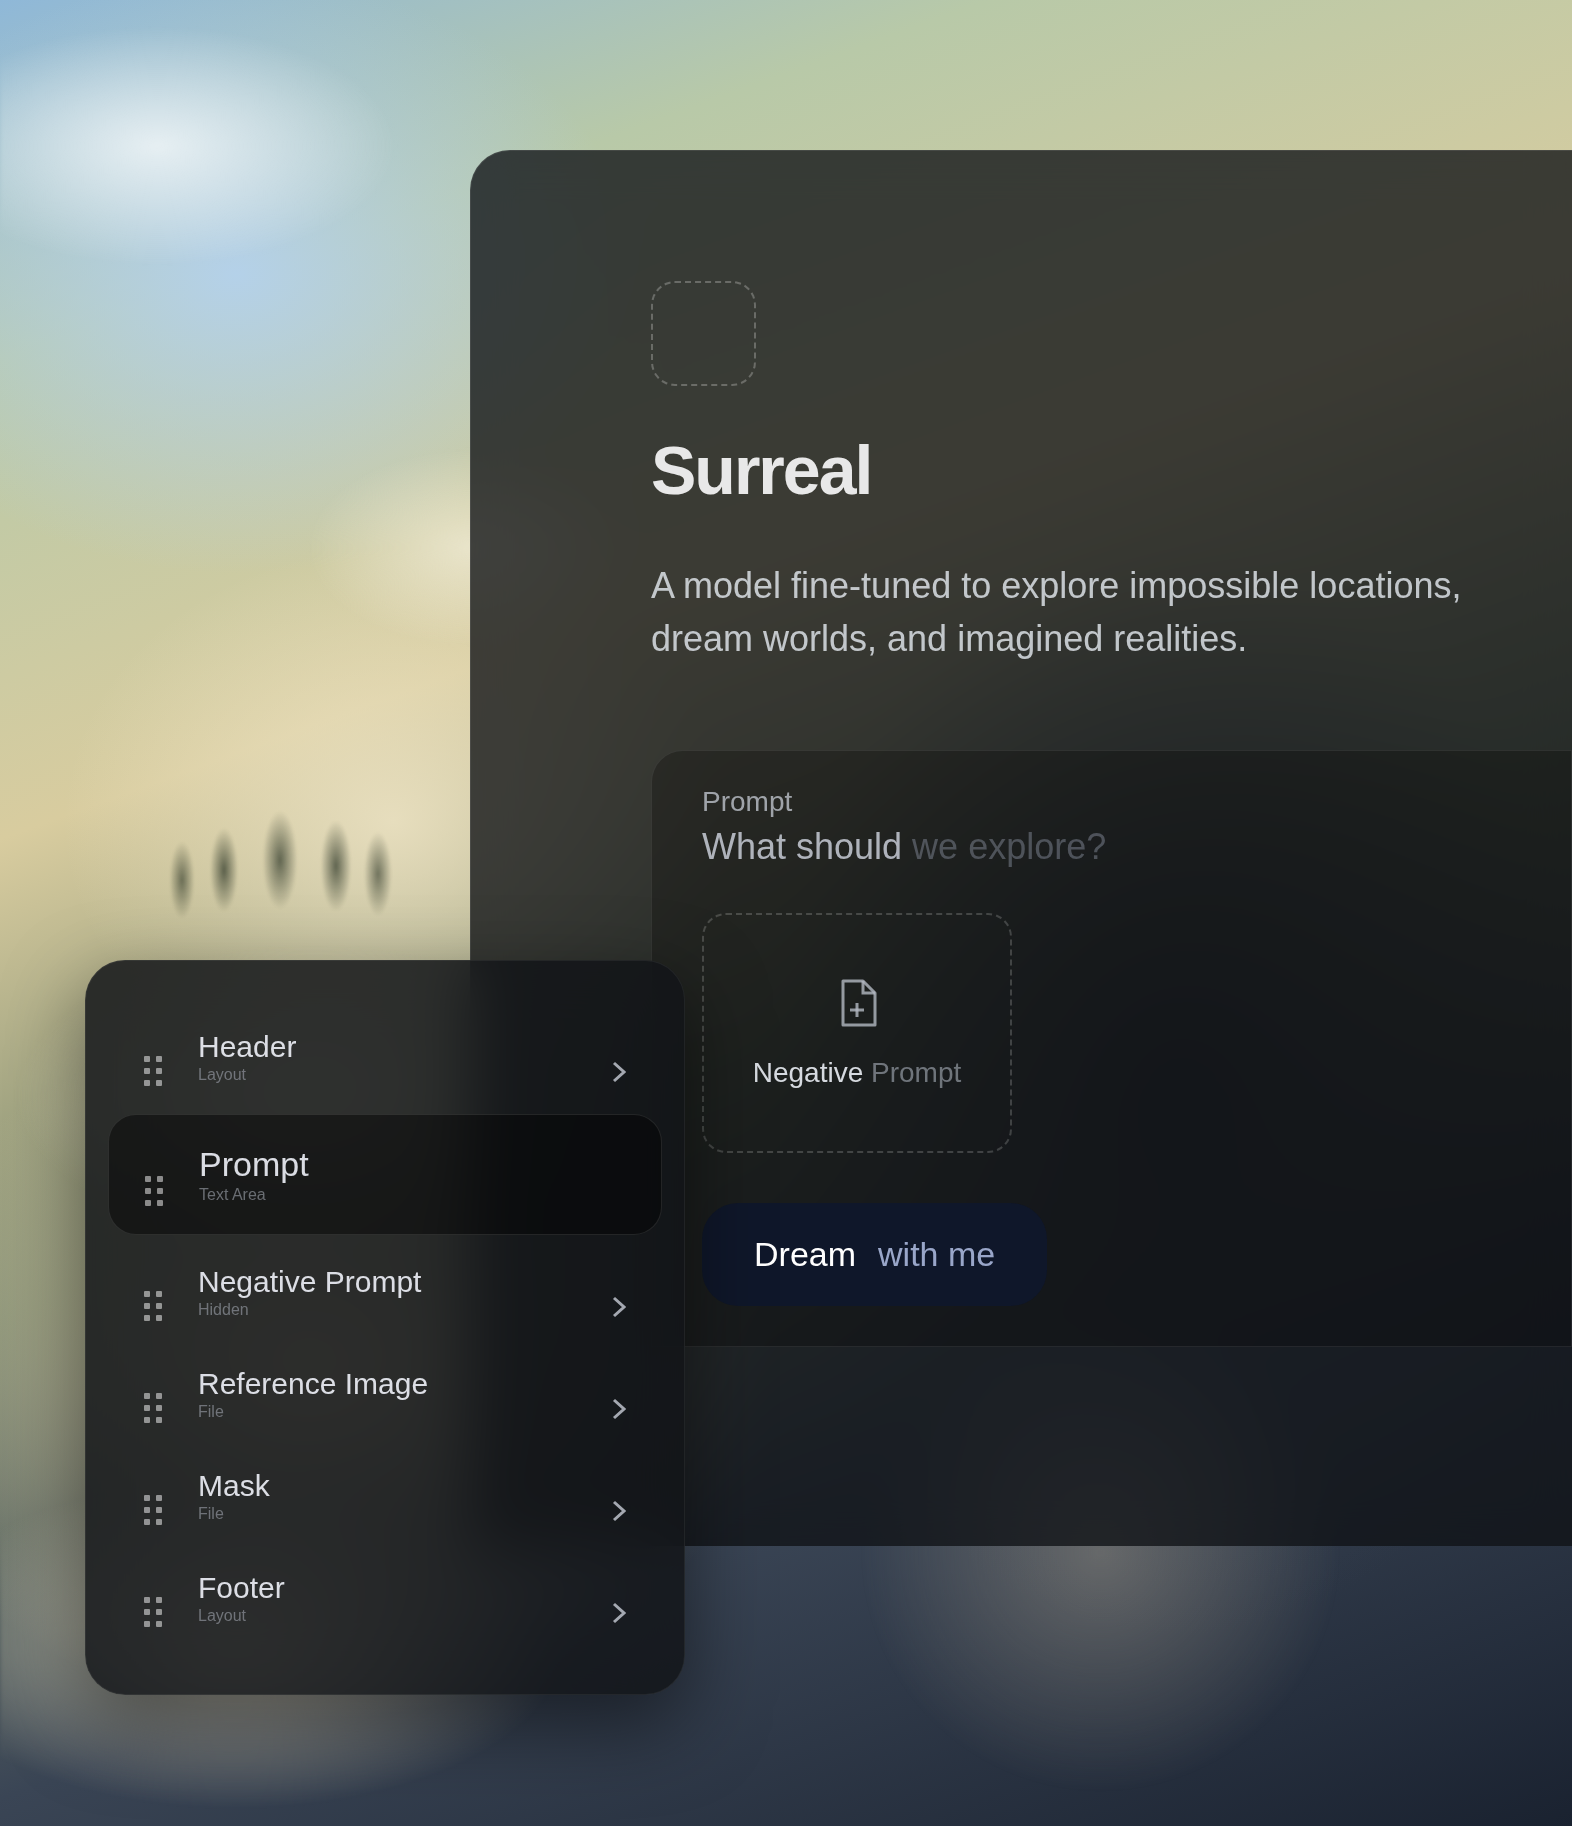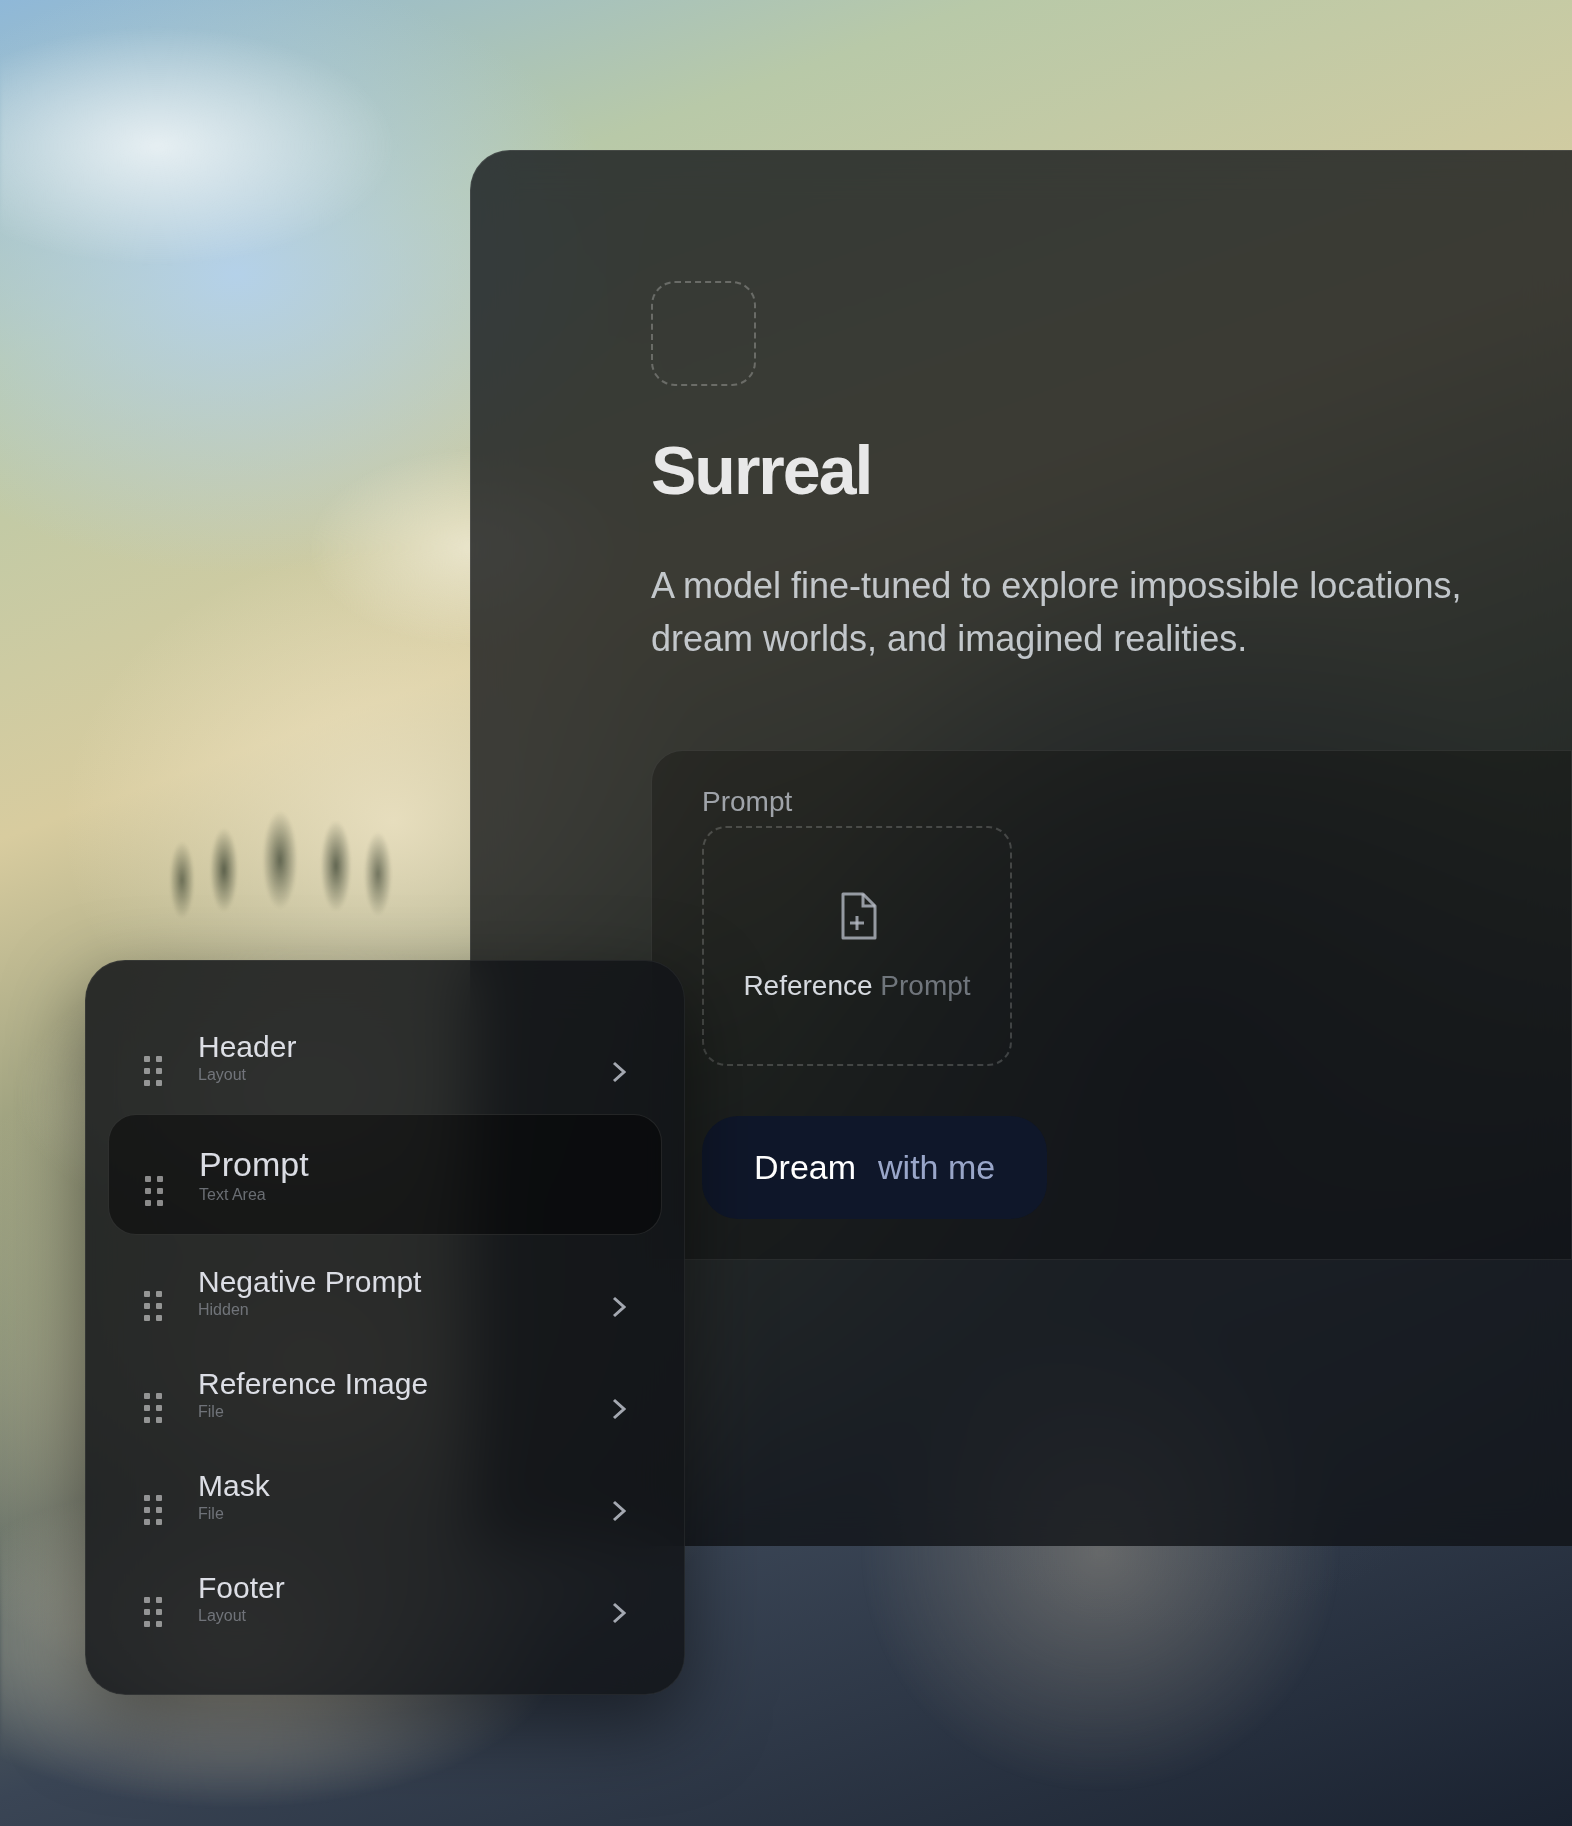--- a/index.html
+++ b/index.html
@@ -262,32 +262,35 @@
   <div class="icon-placeholder"></div>
 
   <h1 class="title">
     <span class="line1">Surreal</span>
   </h1>
 
   <p class="description">A model fine-tuned to explore impossible locations, dream worlds, and imagined realities.</p>
 
   <div class="prompt-section">
     <div class="prompt-label">Prompt</div>
+    <div class="prompt-input">
+      <span class="bright">What should</span><span class="dim"> we explore?</span>
+    </div>
     
     <div class="reference-box">
       <div class="file-icon">
         <svg viewBox="0 0 44 52" fill="none" stroke="rgba(180,185,195,0.8)" stroke-width="3">
           <path d="M8 4 L28 4 L40 16 L40 48 L8 48 Z" stroke-linejoin="round"></path>
           <path d="M28 4 L28 16 L40 16"></path>
           <line x1="22" y1="26" x2="22" y2="40"></line>
           <line x1="15" y1="33" x2="29" y2="33"></line>
         </svg>
       </div>
       <div class="reference-label">
-        <span class="bright">Reference</span><span class="dim"> Prompt</span>
+        <span class="bright">Negative</span><span class="dim"> Prompt</span>
       </div>
     </div>
     
     <button class="dream-button">
       <span class="bright">Dream</span>
       <span class="dim">with me</span>
     </button>
   </div>
 </div>
 

